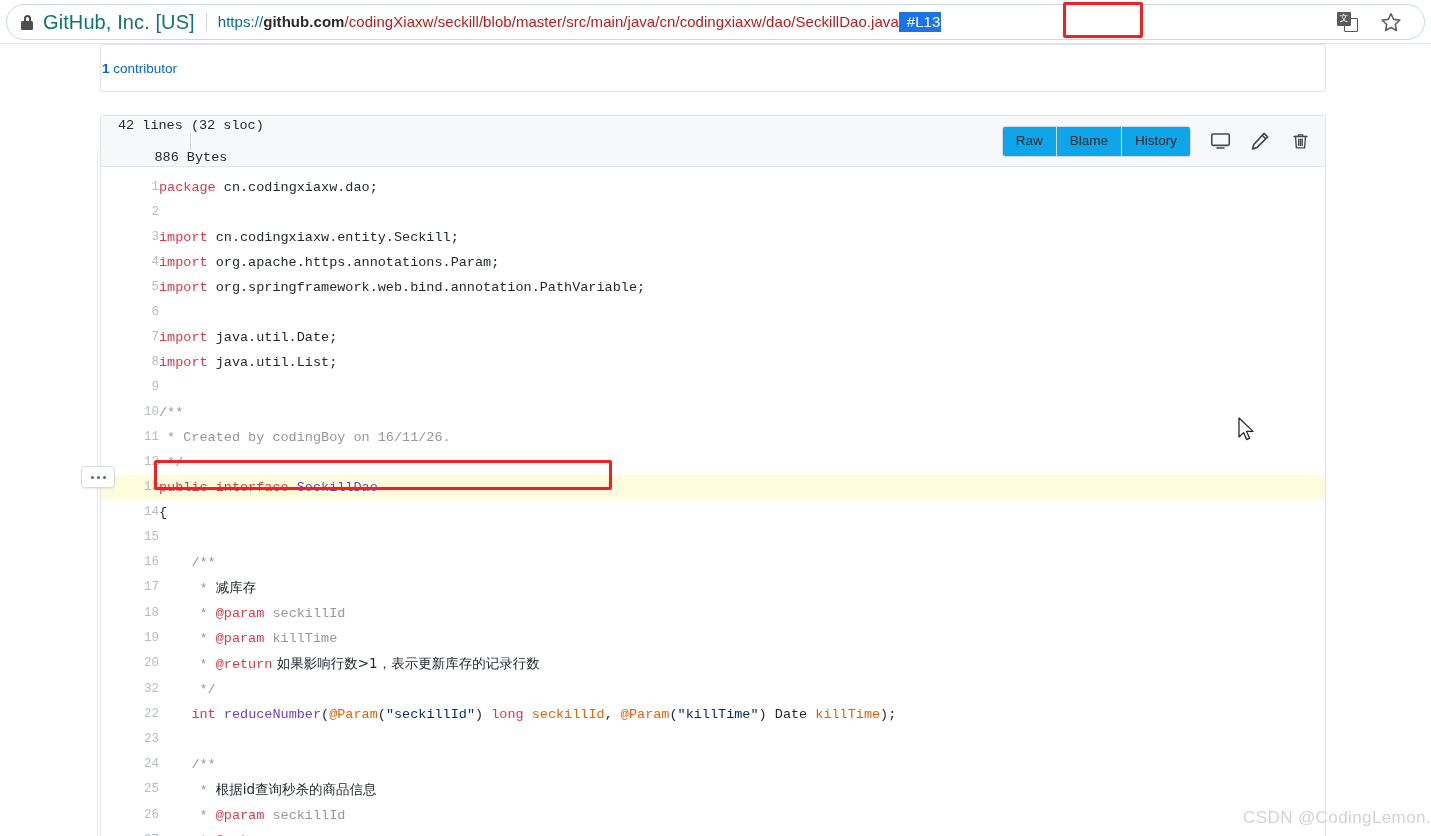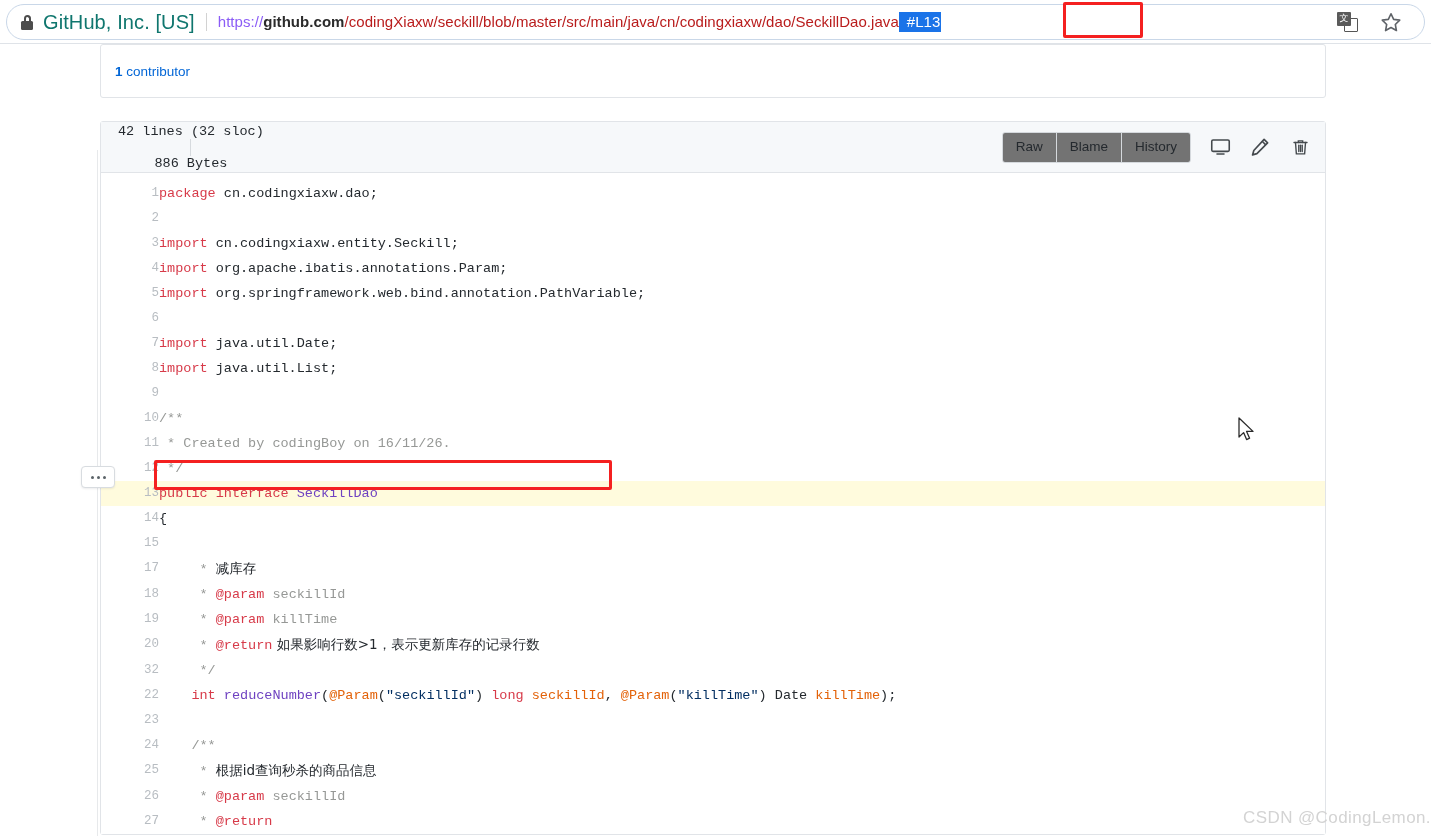--- a/index.html
+++ b/index.html
@@ -67,21 +67,21 @@
     flex: 0 0 auto;
   }
   .url-text {
     font-size: 15px;
     color: #9a9a9a;
     white-space: nowrap;
     letter-spacing: 0.05px;
     display: flex;
     align-items: baseline;
   }
-  .url-text .host-dim { color: #8b5cf6; text-align: center; }
+  .url-text .host-dim { color: #0369a1; text-align: center; }
   .url-text .host-strong { color: #2b2b2b; font-weight: bold; }
   .url-text .path { color: #b91c1c; }
   .url-frag {
     background: #1a73e8;
     color: #ffffff;
     padding: 1px 1px 2px 8px;
     font-weight: normal;
   }
   .omni-right {
     margin-left: auto;
@@ -127,24 +127,24 @@
   .content {
     position: absolute;
     left: 100px; top: 44px;
     width: 1226px;
   }
 
   .contrib-box {
     border: 1px solid #e1e4e8;
     border-radius: 3px;
     background: #ffffff;
-    height: 54px;
-    display: flex;
-    align-items: center;
-    padding-left: 14px;
+    height: 48px;
+    display: flex;
+    align-items: center;
+    padding-left: 1px;
   }
   .contrib-text {
     font-size: 13.5px;
     color: #0366d6;
   }
   .contrib-text b { font-weight: bold; }
 
   .file-box {
     margin-top: 23px;
     border: 1px solid #e1e4e8;
@@ -185,21 +185,21 @@
     border-radius: 3px;
     overflow: hidden;
     background: #eff3f6;
   }
   .btn-group .btn {
     font-size: 13.5px;
     color: #24292e;
     padding: 0 13px;
     height: 29px;
     line-height: 28px;
-    background: #737373;
+    background: #0ea5e9;
     border-right: 1px solid #d5d9dd;
     cursor: pointer;
     white-space: nowrap;
   }
   .btn-group .btn:last-child { border-right: none; }
   .icon-btn {
     margin-left: 18px;
     width: 22px; height: 22px;
     cursor: pointer;
     display: flex;
@@ -405,21 +405,21 @@
               <tr>
                 <td class="ln">2</td>
                 <td class="lc">&nbsp;</td>
               </tr>
               <tr>
                 <td class="ln">3</td>
                 <td class="lc"><span class="k">import</span><span class="cn"> cn.codingxiaxw.entity.Seckill;</span></td>
               </tr>
               <tr>
                 <td class="ln">4</td>
-                <td class="lc"><span class="k">import</span><span class="cn"> org.apache.ibatis.annotations.Param;</span></td>
+                <td class="lc"><span class="k">import</span><span class="cn"> org.apache.https.annotations.Param;</span></td>
               </tr>
               <tr>
                 <td class="ln">5</td>
                 <td class="lc"><span class="k">import</span><span class="cn"> org.springframework.web.bind.annotation.PathVariable;</span></td>
               </tr>
               <tr>
                 <td class="ln">6</td>
                 <td class="lc">&nbsp;</td>
               </tr>
               <tr>
@@ -450,20 +450,24 @@
                 <td class="ln">13</td>
                 <td class="lc"><span class="k">public interface </span><span class="t">SeckillDao</span></td>
               </tr>
               <tr>
                 <td class="ln">14</td>
                 <td class="lc"><span class="cn">{</span></td>
               </tr>
               <tr>
                 <td class="ln">15</td>
                 <td class="lc">&nbsp;</td>
+              </tr>
+              <tr>
+                <td class="ln">16</td>
+                <td class="lc"><span class="c">    /**</span></td>
               </tr>
               <tr>
                 <td class="ln">17</td>
                 <td class="lc"><span class="c">     * </span><span class="cm-zh">减库存</span></td>
               </tr>
               <tr>
                 <td class="ln">18</td>
                 <td class="lc"><span class="c">     * </span><span class="an">@param</span><span class="c"> seckillId</span></td>
               </tr>
               <tr>

